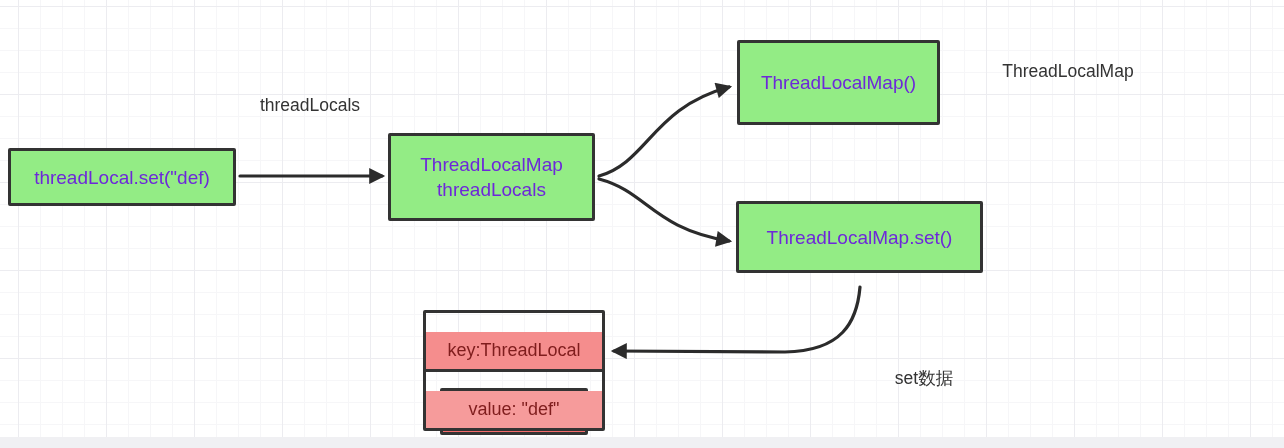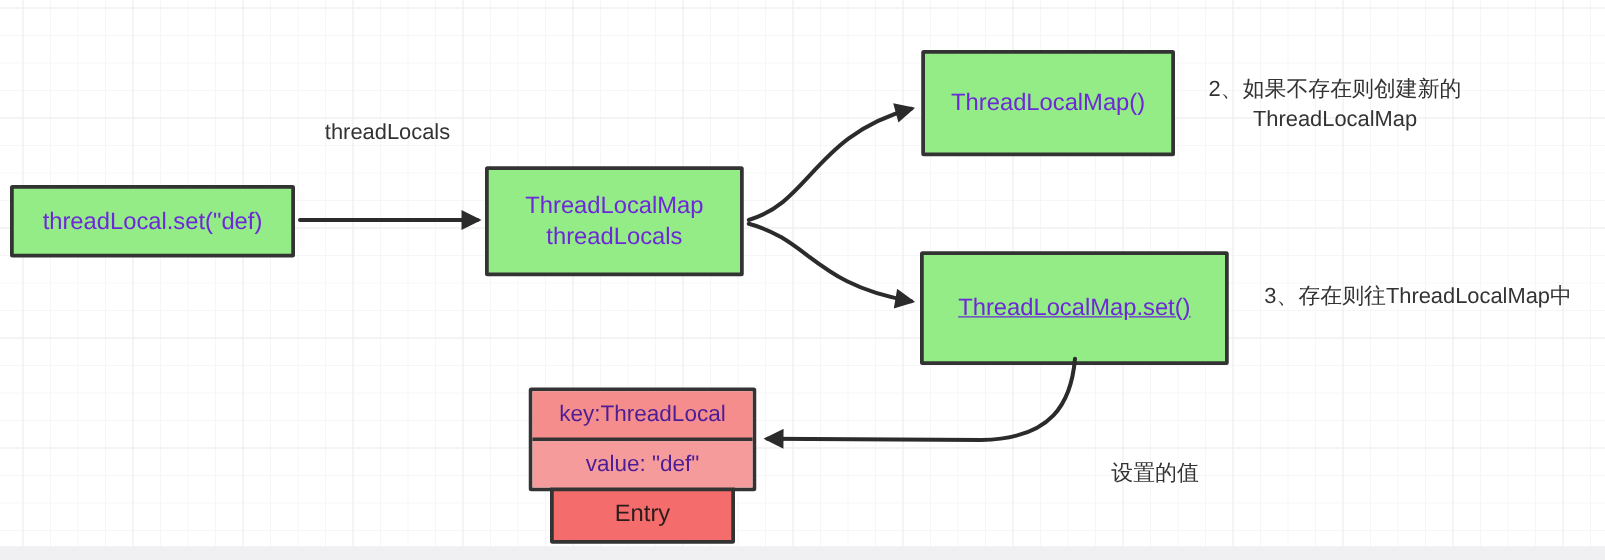--- a/index.html
+++ b/index.html
@@ -19,29 +19,29 @@
     position:absolute;box-sizing:border-box;
     border:3px solid var(--border,#333);
     border-radius:2px;
     display:flex;flex-direction:column;align-items:center;justify-content:center;
     color:#6d28d9;font-size:19px;line-height:25px;text-align:center;
   }
   .green{background:var(--node-green,#93ec85);}
   .node-set-call   {left:8px;  top:148px;width:228px;height:58px;}
   .node-map-field  {left:388px;top:133px;width:207px;height:88px;}
   .node-map-new    {left:737px;top:40px; width:203px;height:85px;}
-  .node-map-set    {left:736px;top:201px;width:247px;height:91px;text-decoration:underline;}
+  .node-map-set    {left:736px;top:201px;width:247px;height:72px;}
 
   .entry-kv{
     position:absolute;left:423px;top:310px;width:182px;box-sizing:border-box;
     border:3px solid var(--border,#333);border-radius:2px;z-index:2;
   }
   .entry-row{
     display:flex;align-items:center;justify-content:center;
-    color:#4c1d95;font-size:18px;
+    color:#7f1d1d;font-size:18px;margin-top:19px;
   }
   .entry-row.key{height:37px;border-bottom:3px solid var(--border,#333);background:var(--entry-pink,#f58d8d);}
   .entry-row.value{height:37px;background:var(--entry-pink-light,#f69b9b);}
   .entry-base{
     position:absolute;left:440px;top:388px;width:148px;height:47px;box-sizing:border-box;
     border:3px solid var(--border,#333);border-radius:2px;
     background:var(--entry-red,#f56c6c);z-index:1;
     display:flex;align-items:center;justify-content:center;
     color:#2b1c1c;font-size:19px;
   }
@@ -91,28 +91,26 @@
   </div>
 </div>
 <div class="entry-base">
   <span>Entry</span>
 </div>
 
 <div class="annotation anno-step1">
   <div>threadLocals</div>
 </div>
 <div class="annotation anno-step2">
-  <div>2、如果不存在则创建新的</div>
   <div>ThreadLocalMap</div>
 </div>
 <div class="annotation anno-step3">
-  <div>3、存在则往ThreadLocalMap中</div>
 </div>
 <div class="annotation anno-step4">
-  <div>设置的值</div>
+  <div>set数据</div>
 </div>
 
 <svg class="arrows" width="1284" height="448" viewBox="0 0 1284 448">
   <defs>
     <marker id="ah" viewBox="0 0 10 10" refX="8" refY="5" markerWidth="6" markerHeight="5" orient="auto-start-reverse">
       <path class="arrowhead" d="M0,0 L10,5 L0,10 z"></path>
     </marker>
   </defs>
   <path class="arrow-path" marker-end="url(#ah)" d="M 240 176 L 382 176"></path>
   <path class="arrow-path" marker-end="url(#ah)" d="M 599 176 C 648 162, 652 108, 729 87"></path>

